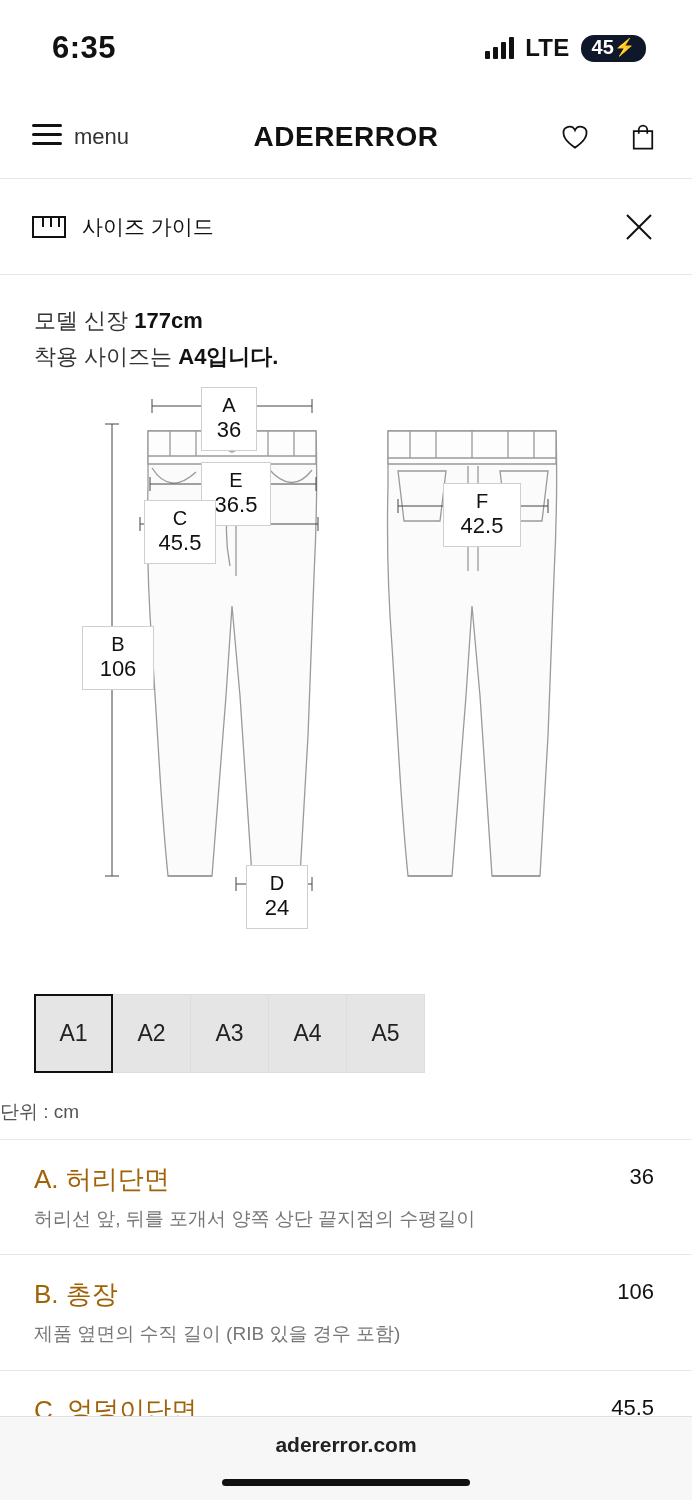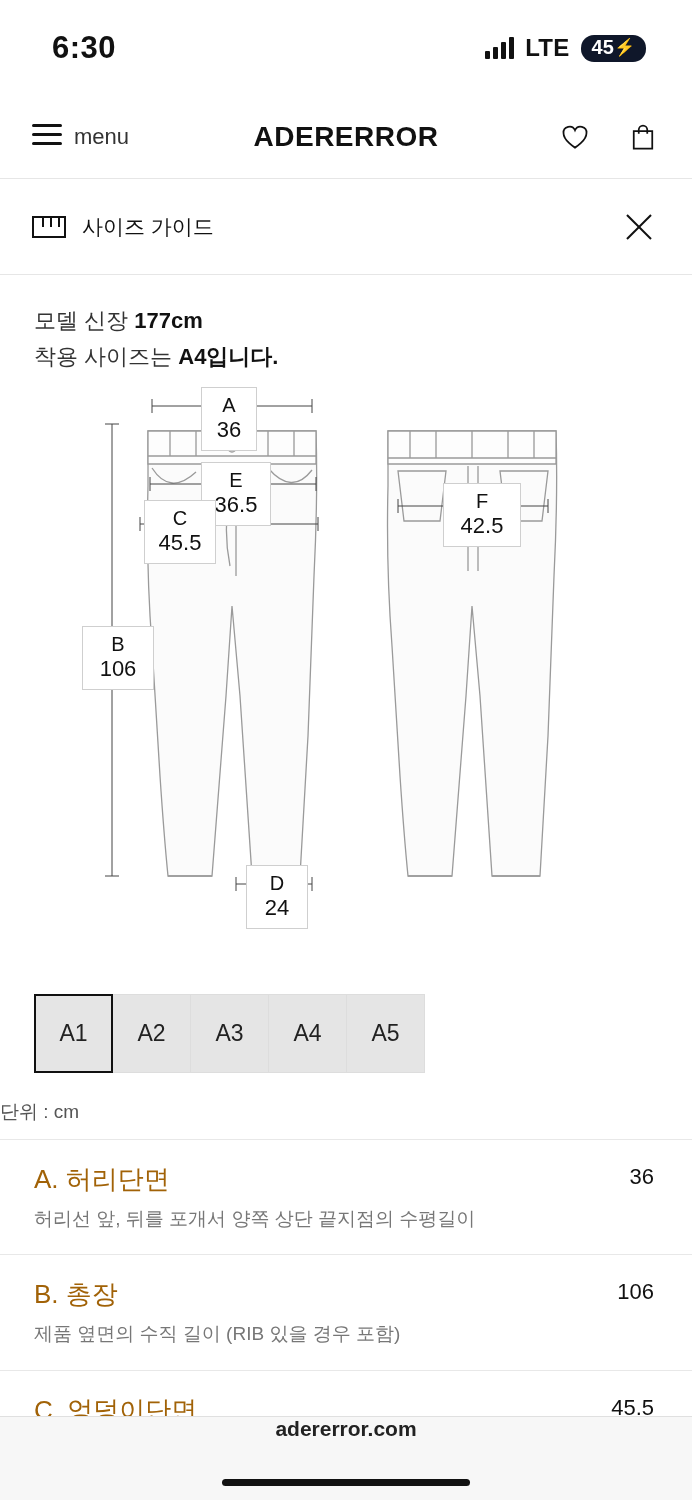--- a/index.html
+++ b/index.html
@@ -104,36 +104,36 @@
   }
   .mrow .left { max-width: 500px; }
   .mrow .title { font-size: 26px; color:#a16207; margin-bottom: 8px; }
   .mrow .desc { font-size: 19px; color:#777; line-height:1.45; }
   .mrow .val { font-size: 22px; color:#111; padding-top: 2px; white-space: nowrap; }
 
   
   .bottombar {
     position:absolute; left:0; bottom:0; width: 692px; height: 84px;
     background: #f7f7f7; border-top: 1px solid #e0e0e0;
-    display:flex; align-items:flex-start; justify-content:center; padding-top: 0;
+    display:flex; align-items:flex-start; justify-content:center; padding-top: 16px;
   }
   .bottombar .url { font-size: 21px; font-weight: 600; color:#222; }
   .home-ind {
     position:absolute; left:50%; transform:translateX(-50%); bottom: 14px;
     width: 248px; height: 7px; border-radius: 4px; background:#111;
   }
   .scroll-mask { overflow:hidden; height: 1416px; }
 </style>
 </head>
 <body>
 
 <div class="screen">
 
   <div class="statusbar">
-    <div class="status-time">6:30</div>
+    <div class="status-time">6:35</div>
     <div class="status-right">
       <span class="signal">
           <i></i>
           <i></i>
           <i></i>
           <i></i>
         </span>
       <span class="lte">LTE</span>
       <span class="battery">
         <span>45</span>

